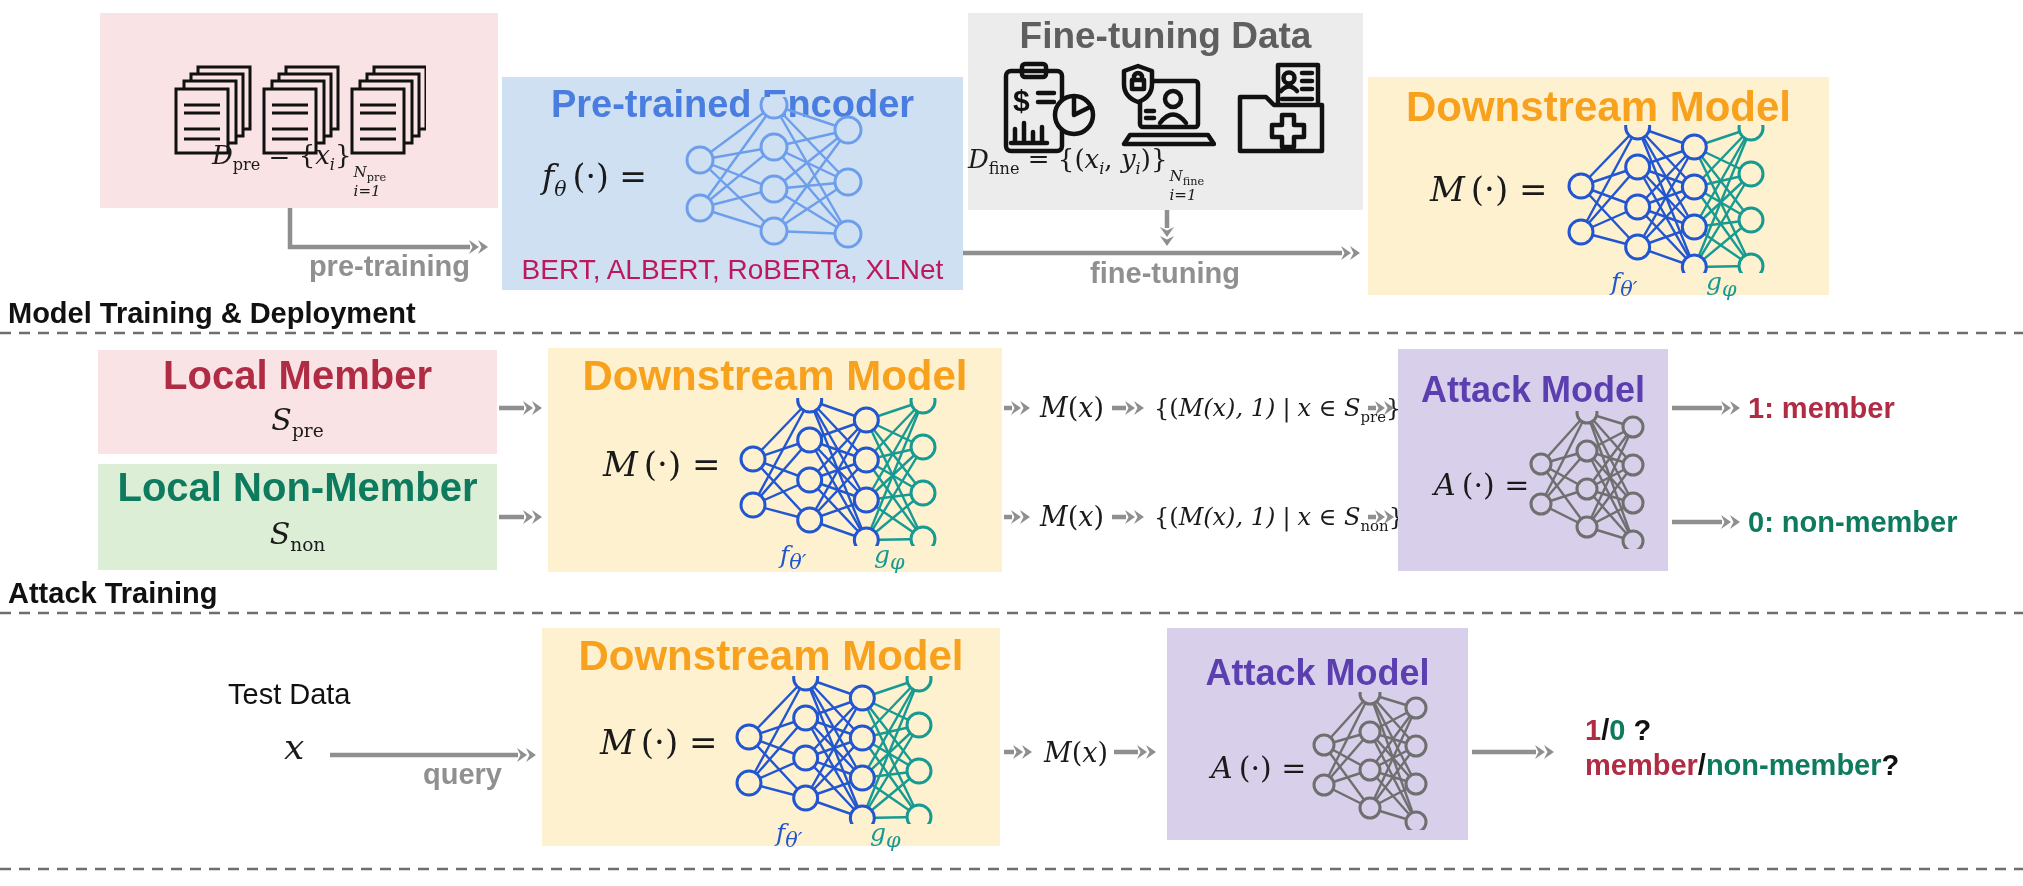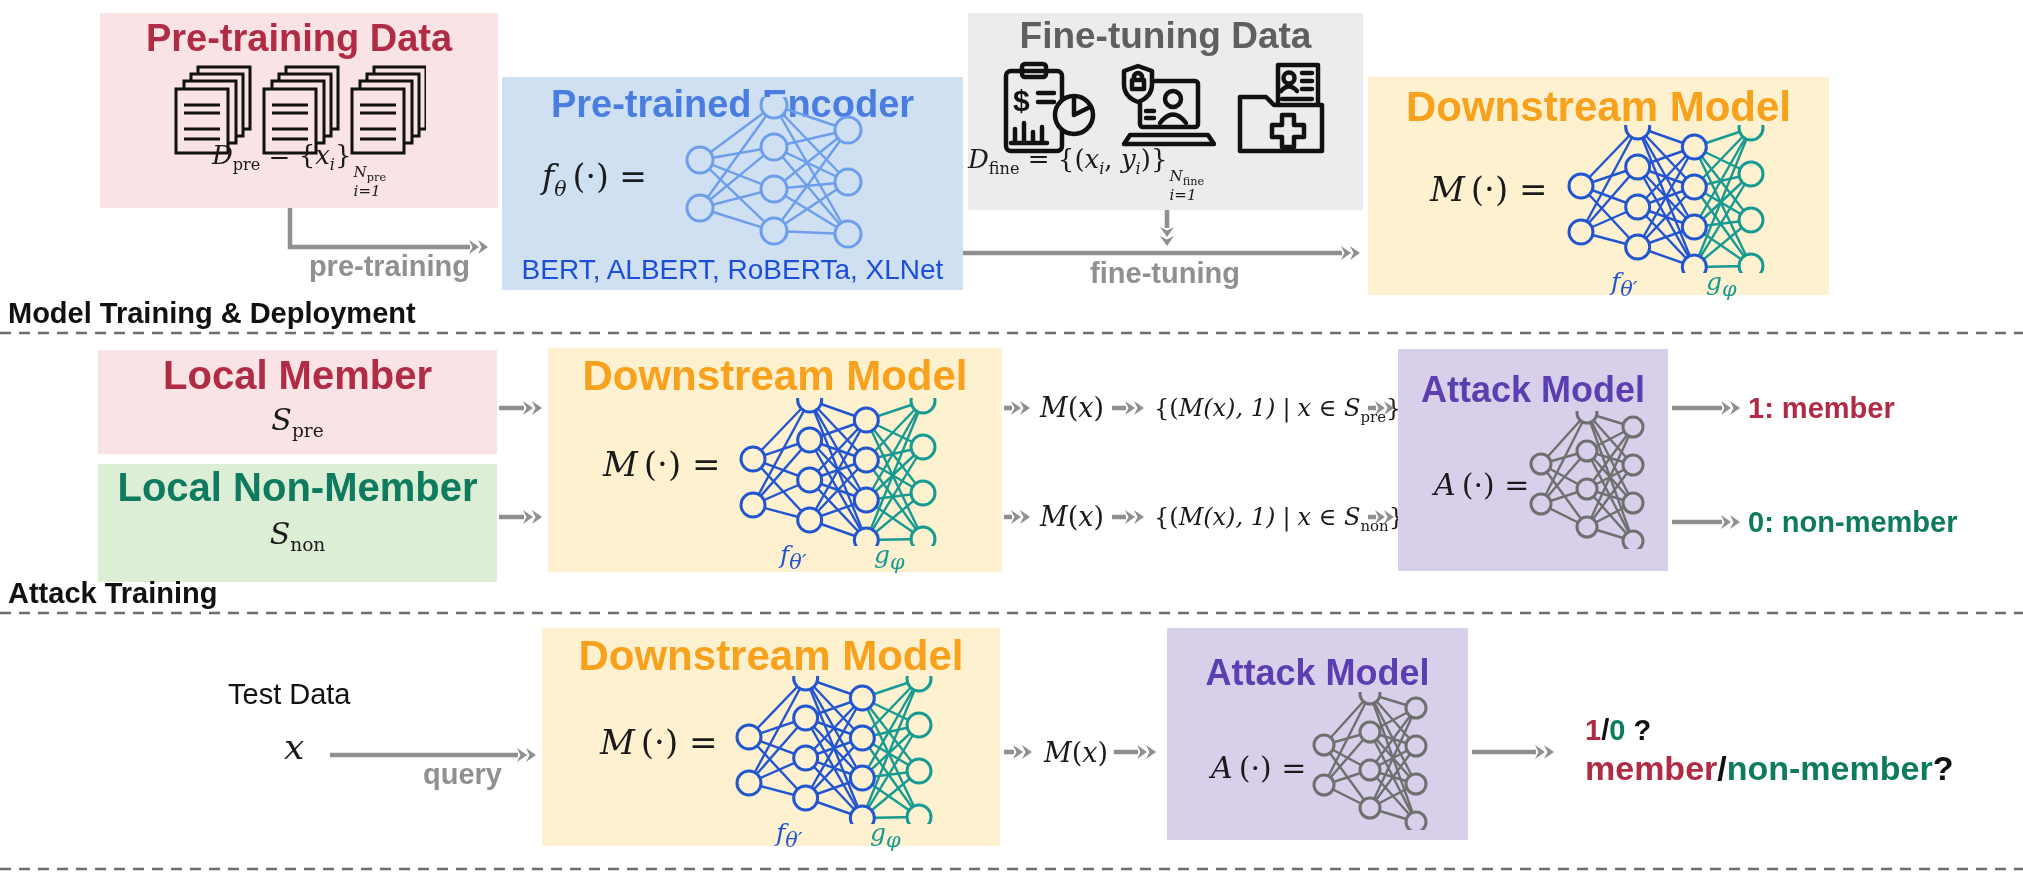--- a/index.html
+++ b/index.html
@@ -26,21 +26,20 @@
   svg.overlay{position:absolute;left:0;top:0;pointer-events:none;}
   .nnlbl{position:absolute;font-size:25px;font-family:"DejaVu Serif",serif;font-style:italic;}
   .icons-row{position:absolute;left:0;right:0;display:flex;justify-content:center;gap:18px;}
 </style>
 </head>
 <body>
 
 <div id="canvas">
 
   <div class="box" style="left:100px;top:13px;width:398px;height:195px;background:var(--box_pink);">
-    <div class="btitle" style="font-size:38px;top:6px;color:var(--dark_red);">Pre-training Data</div>
     <svg class="abs" style="left:74px;top:46px;" width="252" height="104" viewBox="0 0 252 92">
       <defs>
         <g id="docstack" stroke="#111" stroke-width="3" style="fill:var(--box_pink);">
           <rect x="22" y="0" width="52" height="62"></rect>
           <rect x="15" y="7" width="52" height="62"></rect>
           <rect x="8" y="14" width="52" height="62"></rect>
           <rect x="0" y="22" width="52" height="64"></rect>
           <path d="M8,38 h36 M8,46 h36 M8,62 h36 M8,72 h36" fill="none"></path>
         </g>
       </defs>
@@ -87,21 +86,21 @@
         <circle cx="16" cy="63" r="13" fill="#cfe0f2" stroke="#6d9eeb" stroke-width="3"></circle>
         <circle cx="16" cy="111" r="13" fill="#cfe0f2" stroke="#6d9eeb" stroke-width="3"></circle>
         <circle cx="90" cy="8" r="13" fill="#cfe0f2" stroke="#6d9eeb" stroke-width="3"></circle>
         <circle cx="90" cy="50" r="13" fill="#cfe0f2" stroke="#6d9eeb" stroke-width="3"></circle>
         <circle cx="90" cy="92" r="13" fill="#cfe0f2" stroke="#6d9eeb" stroke-width="3"></circle>
         <circle cx="90" cy="134" r="13" fill="#cfe0f2" stroke="#6d9eeb" stroke-width="3"></circle>
         <circle cx="164" cy="33" r="13" fill="#cfe0f2" stroke="#6d9eeb" stroke-width="3"></circle>
         <circle cx="164" cy="85" r="13" fill="#cfe0f2" stroke="#6d9eeb" stroke-width="3"></circle>
         <circle cx="164" cy="137" r="13" fill="#cfe0f2" stroke="#6d9eeb" stroke-width="3"></circle>
       </svg>
-    <div class="abs" style="left:0;right:0;bottom:4px;text-align:center;font-size:28px;color:#1d4ed8;">BERT, ALBERT, RoBERTa, XLNet</div>
+    <div class="abs" style="left:0;right:0;bottom:4px;text-align:center;font-size:28px;color:#be185d;">BERT, ALBERT, RoBERTa, XLNet</div>
   </div>
 
   <div class="box" style="left:968px;top:13px;width:395px;height:197px;background:var(--box_gray);">
     <div class="btitle" style="font-size:37px;top:4px;color:var(--gray_title);">Fine-tuning Data</div>
     <div class="icons-row" style="top:48px;">
       <svg width="100" height="100" viewBox="0 0 100 100" fill="none" stroke="#111" stroke-width="4.5" stroke-linejoin="round" stroke-linecap="round">
         <rect x="8" y="10" width="56" height="80" rx="5"></rect>
         <rect x="24" y="3" width="24" height="13" rx="3"></rect>
         <text x="15" y="50" font-size="30" font-weight="bold" fill="#111" stroke="none" font-family="Liberation Sans, sans-serif">$</text>
         <path d="M40,32 h16 M40,41 h16"></path>
@@ -212,21 +211,21 @@
 
   <div class="seclabel" style="left:8px;top:297px;">Model Training &amp; Deployment</div>
 
   <div class="box" style="left:98px;top:350px;width:399px;height:104px;background:var(--box_pink);">
     <div class="btitle" style="font-size:40px;top:4px;color:var(--dark_red);">Local Member</div>
     <div class="abs math" style="left:0;right:0;top:52px;text-align:center;font-size:30px;">
       <span class="cal">S</span><sub class="rm">pre</sub>
     </div>
   </div>
 
-  <div class="box" style="left:98px;top:464px;width:399px;height:118px;background:var(--box_green);">
+  <div class="box" style="left:98px;top:464px;width:399px;height:106px;background:var(--box_green);">
     <div class="btitle" style="font-size:40px;top:2px;color:var(--green_dark);">Local Non-Member</div>
     <div class="abs math" style="left:0;right:0;top:52px;text-align:center;font-size:30px;">
       <span class="cal">S</span><sub class="rm">non</sub>
     </div>
   </div>
 
   <div class="box" style="left:548px;top:348px;width:454px;height:224px;background:var(--box_cream);">
     <div class="btitle" style="font-size:42px;top:6px;color:var(--orange);">Downstream Model</div>
     <div class="abs math" style="left:55px;top:96px;font-size:34px;">
       <span class="cal">M</span><span class="rm sp">(·) =</span>
@@ -474,21 +473,21 @@
         <circle cx="105" cy="16" r="10" fill="#d8d0eb" stroke="#6f6f6f" stroke-width="3"></circle>
         <circle cx="105" cy="54" r="10" fill="#d8d0eb" stroke="#6f6f6f" stroke-width="3"></circle>
         <circle cx="105" cy="92" r="10" fill="#d8d0eb" stroke="#6f6f6f" stroke-width="3"></circle>
         <circle cx="105" cy="130" r="10" fill="#d8d0eb" stroke="#6f6f6f" stroke-width="3"></circle>
       </svg>
   </div>
 
   <div class="abs" style="left:1585px;top:714px;font-size:29px;font-weight:bold;">
     <span class="red">1</span><span class="blk">/</span><span class="grn">0</span><span class="blk"> ?</span>
   </div>
-  <div class="abs" style="left:1585px;top:749px;font-size:34px;font-weight:bold;">
+  <div class="abs" style="left:1585px;top:749px;font-size:29px;font-weight:bold;">
     <span class="red">member</span><span class="blk">/</span><span class="grn">non-member</span><span class="blk">?</span>
   </div>
 
 
   <svg class="overlay" width="2023" height="886" viewBox="0 0 2023 886">
     <defs>
       <marker id="ah" viewBox="0 0 22 16" markerWidth="22" markerHeight="16" refX="2" refY="8" orient="auto" markerUnits="userSpaceOnUse">
         <path d="M1,1 L11,8 L1,15 L4.5,8 Z" style="fill:var(--arrow_gray);"></path>
         <path d="M10,1 L20,8 L10,15 L13.5,8 Z" style="fill:var(--arrow_gray);"></path>
       </marker>

